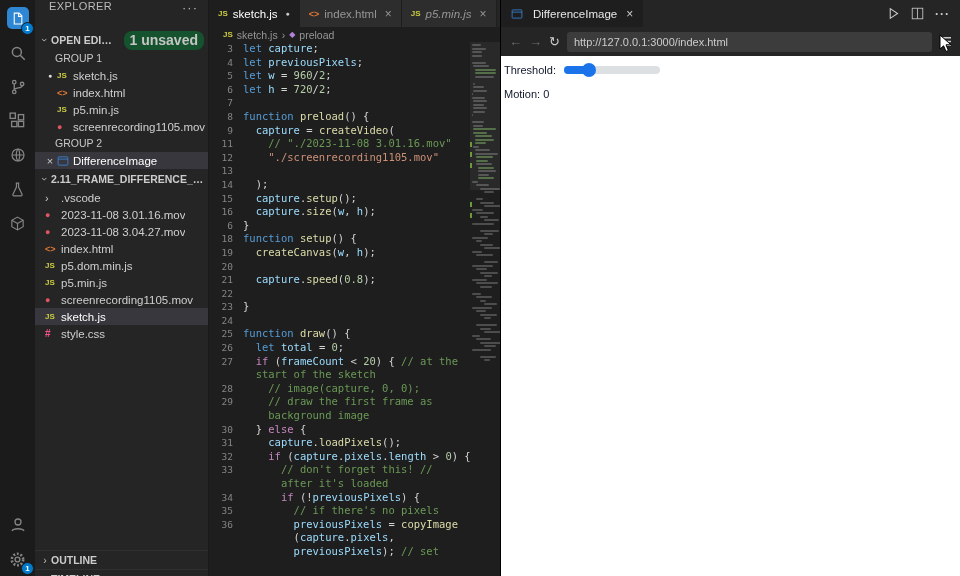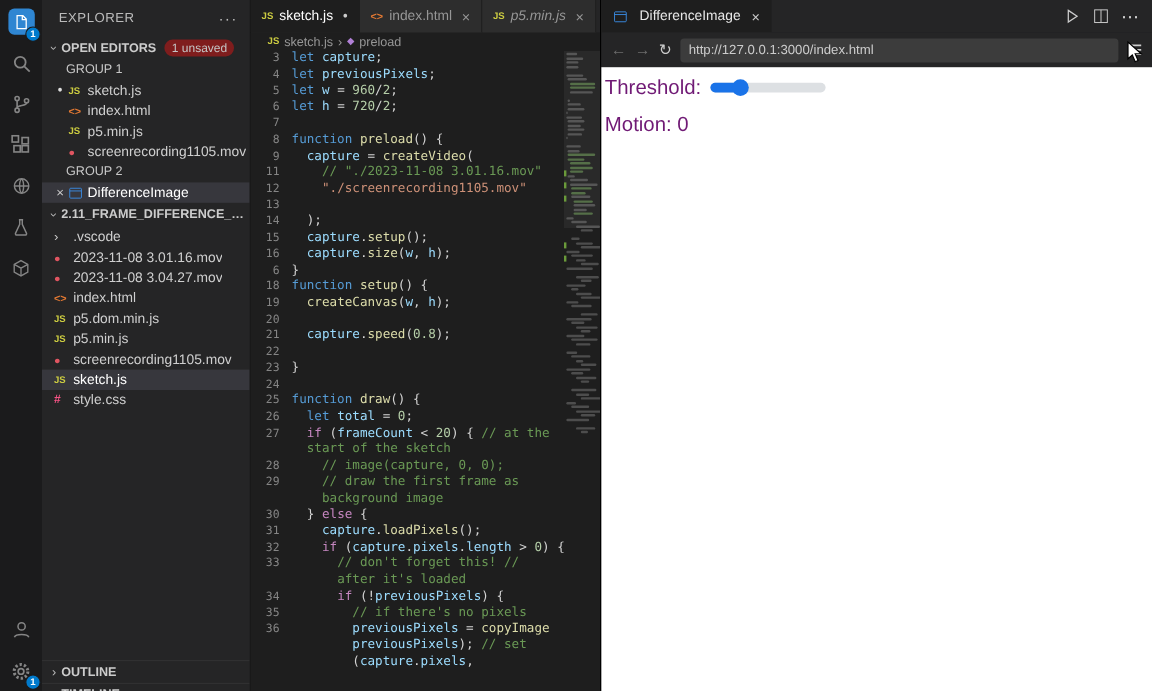--- a/index.html
+++ b/index.html
@@ -10,27 +10,27 @@
 
 .abar{width:35px;background:#1b1b1c;display:flex;flex-direction:column;align-items:center;flex:none}
 .ab{position:relative;width:35px;height:34px;display:flex;align-items:center;justify-content:center;color:#858585;cursor:pointer}
 .ab.first{height:36px}
 .blueicon{width:22px;height:22px;border-radius:5px;background:#2f86d2;display:flex;align-items:center;justify-content:center}
 .badge{position:absolute;right:1px;bottom:1px;min-width:13px;height:13px;border-radius:7px;background:var(--badge-blue,#007acc);color:#fff;font-size:8px;font-weight:700;display:flex;align-items:center;justify-content:center;border:1px solid #1b1b1c;padding:0 2px}
 .ab-spacer{flex:1}
 
 
 .sbar{width:173px;background:#252526;flex:none;position:relative;font-size:11.5px;overflow:hidden}
-.sb-head{height:30px;display:flex;align-items:center;padding:0 10px 0 14px}
+.sb-head{height:30px;display:flex;padding:0 10px 0 14px}
 .sb-title{font-size:11px;color:#bbb;letter-spacing:.4px}
 .sb-more{margin-left:auto;color:#bbb;cursor:pointer;font-size:13px;letter-spacing:1px}
 .sec-row{height:20px;display:flex;align-items:center;padding:0 4px;font-weight:700;font-size:10.5px;color:#ccc;cursor:pointer;overflow:hidden}
 .chev{display:inline-block;width:12px;color:#bbb;font-weight:400;text-align:center;flex:none}
 .chev.down{transform:rotate(90deg)}
-.pill{margin-left:7px;background:#7f1d1d;color:#c5c5c5;font-weight:400;font-size:10px;padding:1.5px 6px;border-radius:8px;white-space:nowrap}
+.pill{margin-left:7px;background:#14532d;color:#c5c5c5;font-weight:700;font-size:14px;padding:1.5px 6px;border-radius:8px;white-space:nowrap}
 .grouplbl{height:17px;line-height:17px;padding-left:20px;color:#c8c8c8;font-size:10.5px}
 .sitem{height:17px;display:flex;align-items:center;cursor:pointer;color:#cfcfcf}
 .sitem.oe{padding-left:8px}
 .sitem.fl{padding-left:10px}
 .sitem.sel{background:#37373d;color:#fff}
 .pre{width:14px;flex:none;font-size:7px;color:#ddd;text-align:center}
 .pre.xx{font-size:11px;color:#ccc}
 .fi{width:16px;flex:none;font-weight:700;text-align:left;display:inline-flex;align-items:center}
 .fjs{color:#cbcb41;font-size:8px}
 .fhtml{color:#e37933;font-size:9px}
@@ -75,21 +75,21 @@
 .btabs{height:27px;background:#252526;display:flex;align-items:stretch;flex:none}
 .btab{display:flex;align-items:center;gap:6px;padding:0 10px;background:#1e1e1e;color:#e7e7e7;font-size:11.5px;cursor:pointer}
 .btab .tclose{color:#ccc}
 .bacts{margin-left:auto;display:flex;align-items:center;gap:11px;padding-right:10px;color:#ccc}
 .bacts span{cursor:pointer;display:inline-flex;align-items:center}
 .more-dots{font-size:12px;letter-spacing:1px;font-weight:700}
 .btools{height:29px;display:flex;align-items:center;gap:7px;padding:0 8px;background:#252526;flex:none}
 .nav{color:#ccc;font-size:13px;cursor:pointer;display:inline-flex;align-items:center}
 .nav.dim{color:#6c6c6c}
 .url{flex:1;height:20px;background:#3c3c3c;border-radius:3px;display:flex;align-items:center;padding:0 7px;font-size:11px;color:#ccc;cursor:text;white-space:nowrap;overflow:hidden}
-.bcontent{flex:1;background:#fff;color:#701a75;padding:7px 8px 15px 3px;font-size:17px}
+.bcontent{flex:1;background:#fff;color:#0f172a;padding:7px 8px 15px 3px;font-size:11px}
 .trow{display:flex;align-items:center;gap:8px}
 .slider{position:relative;width:96px;height:14px;display:inline-block;cursor:pointer}
 .track{position:absolute;left:0;right:0;top:3px;height:8px;border-radius:4px;background:#dde0e3}
 .sfill{position:absolute;left:0;top:3px;height:8px;border-radius:4px 0 0 4px;background:var(--slider-blue,#1a73e8)}
 .sthumb{position:absolute;top:0;width:14px;height:14px;border-radius:50%;background:var(--slider-blue,#1a73e8)}
 .mrow{margin-top:11px}
 .cursor{position:absolute;left:939px;top:34px;z-index:10;pointer-events:none}
 </style>
 </head>
 <body>
@@ -315,22 +315,22 @@
           <div class="crow"><span class="gut">29</span><span class="ctext"><span class="tk-p">    </span><span class="tk-c">// draw the first frame as</span></span></div>
           <div class="crow"><span class="gut"></span><span class="ctext"><span class="tk-p">    </span><span class="tk-c">background image</span></span></div>
           <div class="crow"><span class="gut">30</span><span class="ctext"><span class="tk-p">  } </span><span class="tk-ct">else</span><span class="tk-p"> {</span></span></div>
           <div class="crow"><span class="gut">31</span><span class="ctext"><span class="tk-p">    </span><span class="tk-v">capture</span><span class="tk-p">.</span><span class="tk-fn">loadPixels</span><span class="tk-p">();</span></span></div>
           <div class="crow"><span class="gut">32</span><span class="ctext"><span class="tk-p">    </span><span class="tk-ct">if</span><span class="tk-p"> (</span><span class="tk-v">capture</span><span class="tk-p">.</span><span class="tk-v">pixels</span><span class="tk-p">.</span><span class="tk-v">length</span><span class="tk-p"> &gt; </span><span class="tk-nu">0</span><span class="tk-p">) {</span></span></div>
           <div class="crow"><span class="gut">33</span><span class="ctext"><span class="tk-p">      </span><span class="tk-c">// don't forget this! //</span></span></div>
           <div class="crow"><span class="gut"></span><span class="ctext"><span class="tk-p">      </span><span class="tk-c">after it's loaded</span></span></div>
           <div class="crow"><span class="gut">34</span><span class="ctext"><span class="tk-p">      </span><span class="tk-ct">if</span><span class="tk-p"> (!</span><span class="tk-v">previousPixels</span><span class="tk-p">) {</span></span></div>
           <div class="crow"><span class="gut">35</span><span class="ctext"><span class="tk-p">        </span><span class="tk-c">// if there's no pixels</span></span></div>
           <div class="crow"><span class="gut">36</span><span class="ctext"><span class="tk-p">        </span><span class="tk-v">previousPixels</span><span class="tk-p"> = </span><span class="tk-fn">copyImage</span></span></div>
+          <div class="crow"><span class="gut"></span><span class="ctext"><span class="tk-p">        (</span><span class="tk-v">capture</span><span class="tk-p">.</span><span class="tk-v">pixels</span><span class="tk-p">,</span></span></div>
           <div class="crow"><span class="gut"></span><span class="ctext"><span class="tk-p">        </span><span class="tk-v">previousPixels</span><span class="tk-p">); </span><span class="tk-c">// set</span></span></div>
-          <div class="crow"><span class="gut"></span><span class="ctext"><span class="tk-p">        (</span><span class="tk-v">capture</span><span class="tk-p">.</span><span class="tk-v">pixels</span><span class="tk-p">,</span></span></div>
         </div>
       <div class="minimap" id="minimap">
         <div class="mm-slider"></div>
         <div class="ovr" style="top:100px;height:5px"></div>
         <div class="ovr" style="top:110px;height:5px"></div>
         <div class="ovr" style="top:121px;height:5px"></div>
         <div class="ovr" style="top:160px;height:5px"></div>
         <div class="ovr" style="top:171px;height:5px"></div>
       <div class="mmb" style="margin-left: 2px; width: 8.64px;"></div>
           <div class="mmb" style="margin-left: 2px; width: 13.68px;"></div>

